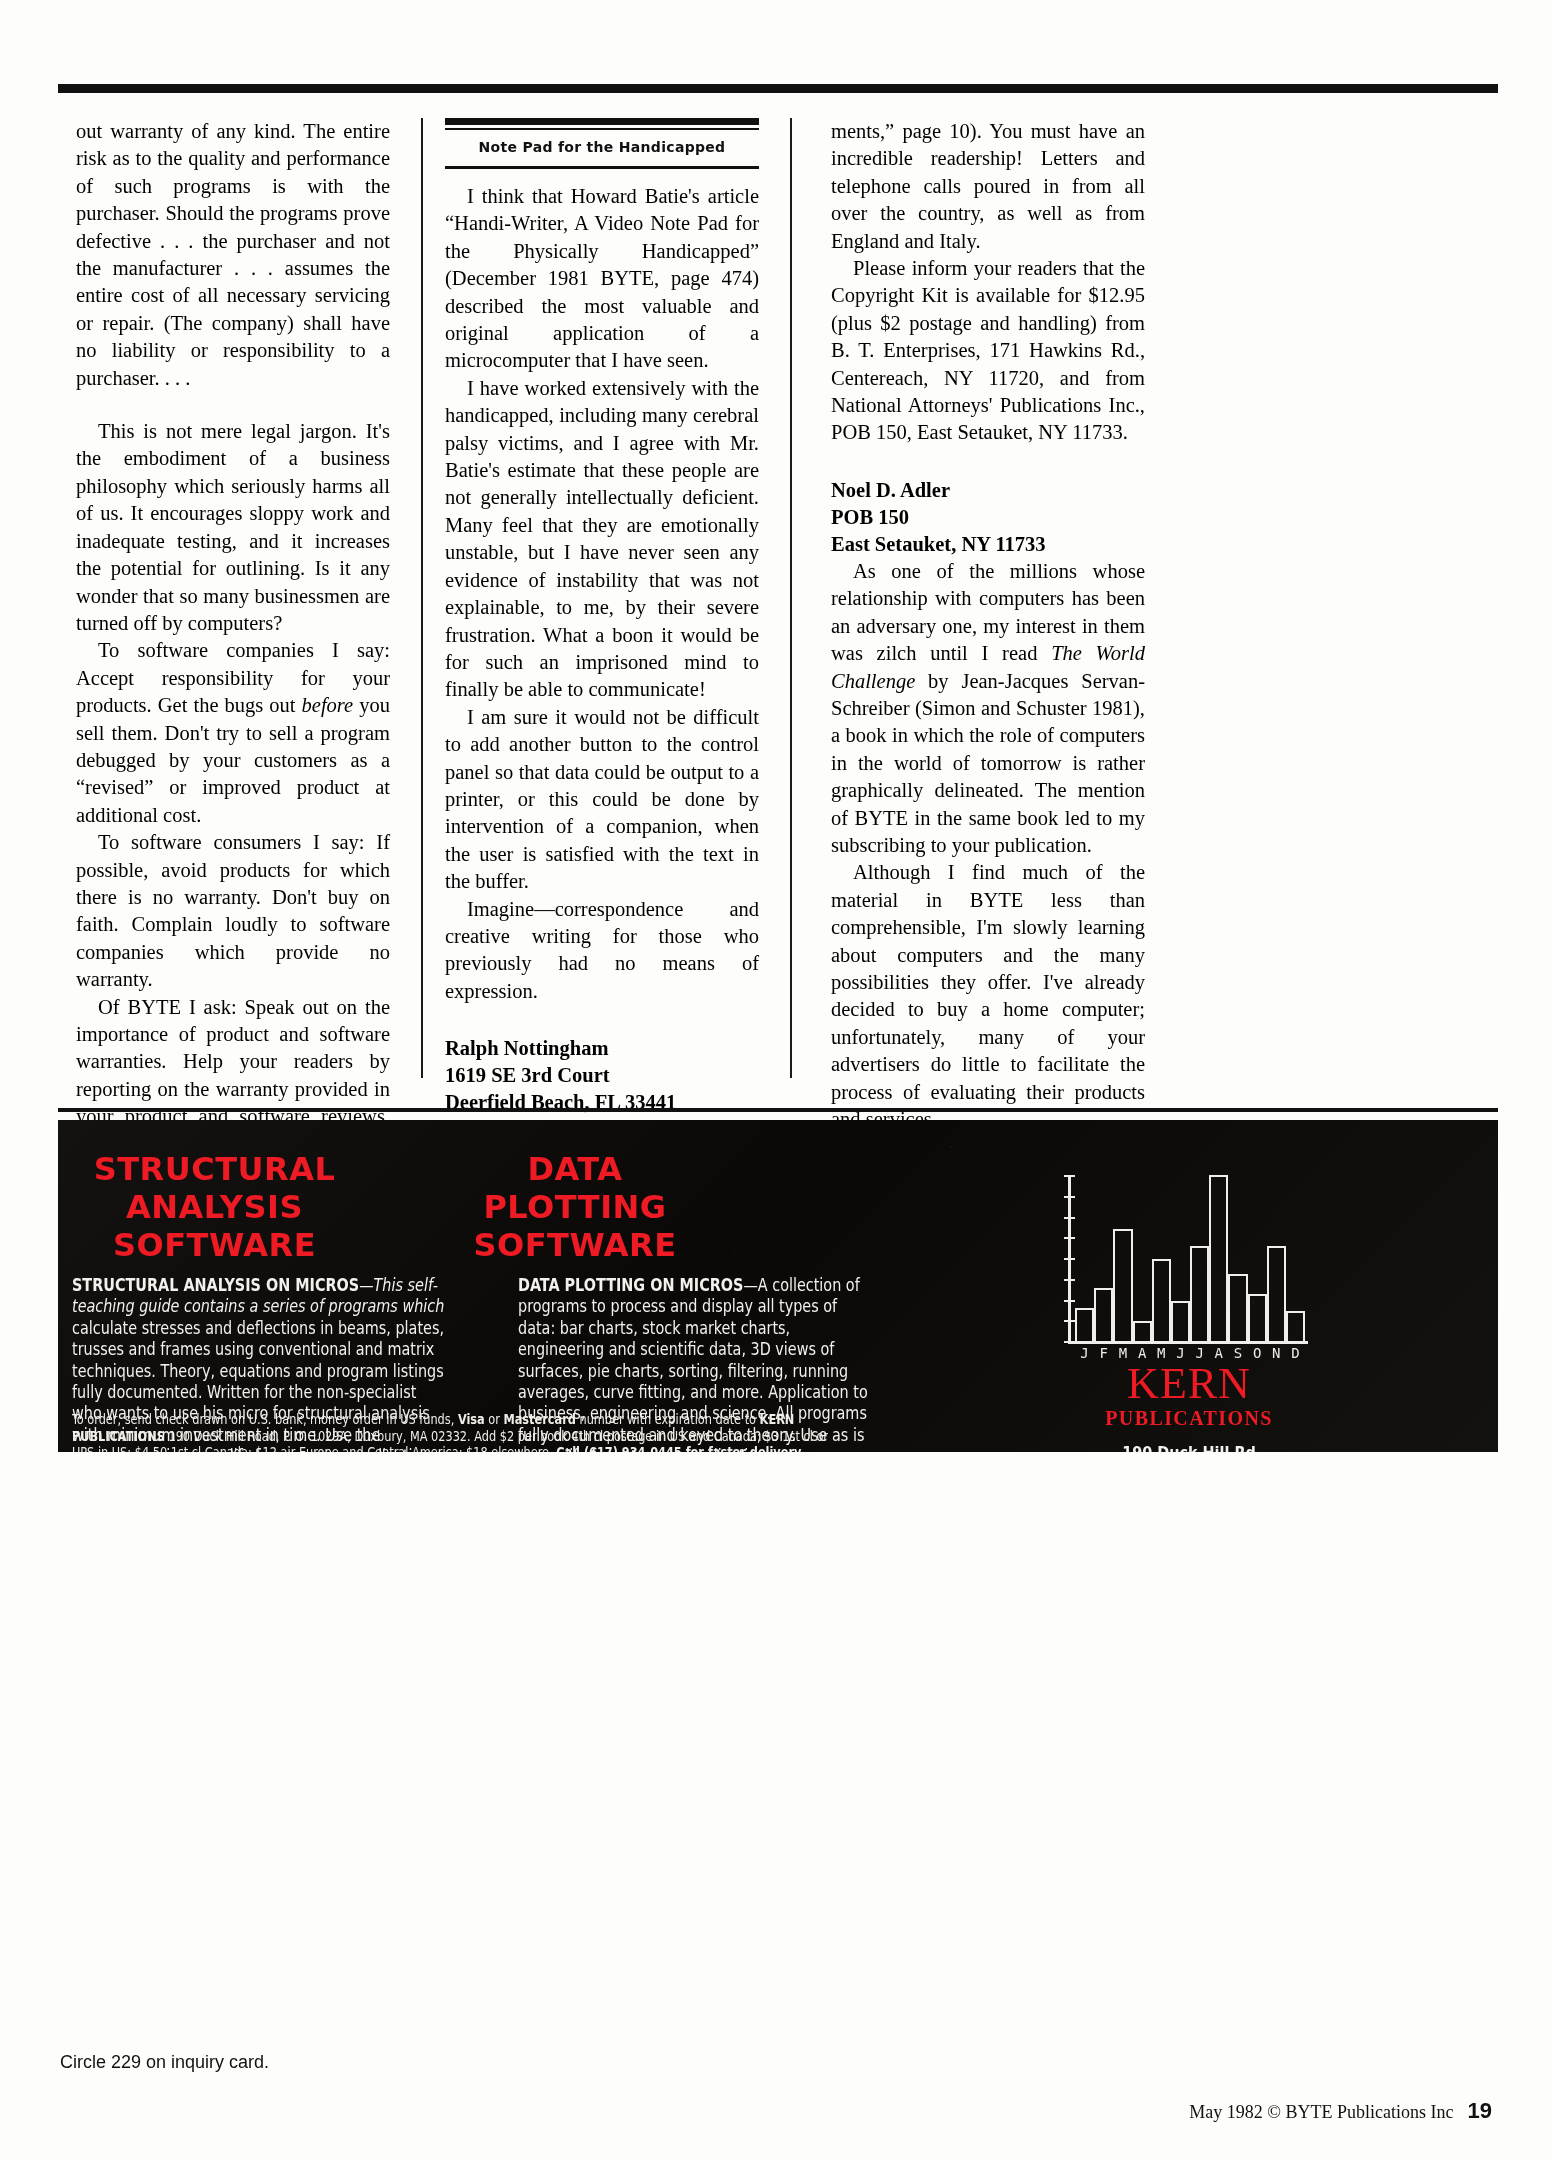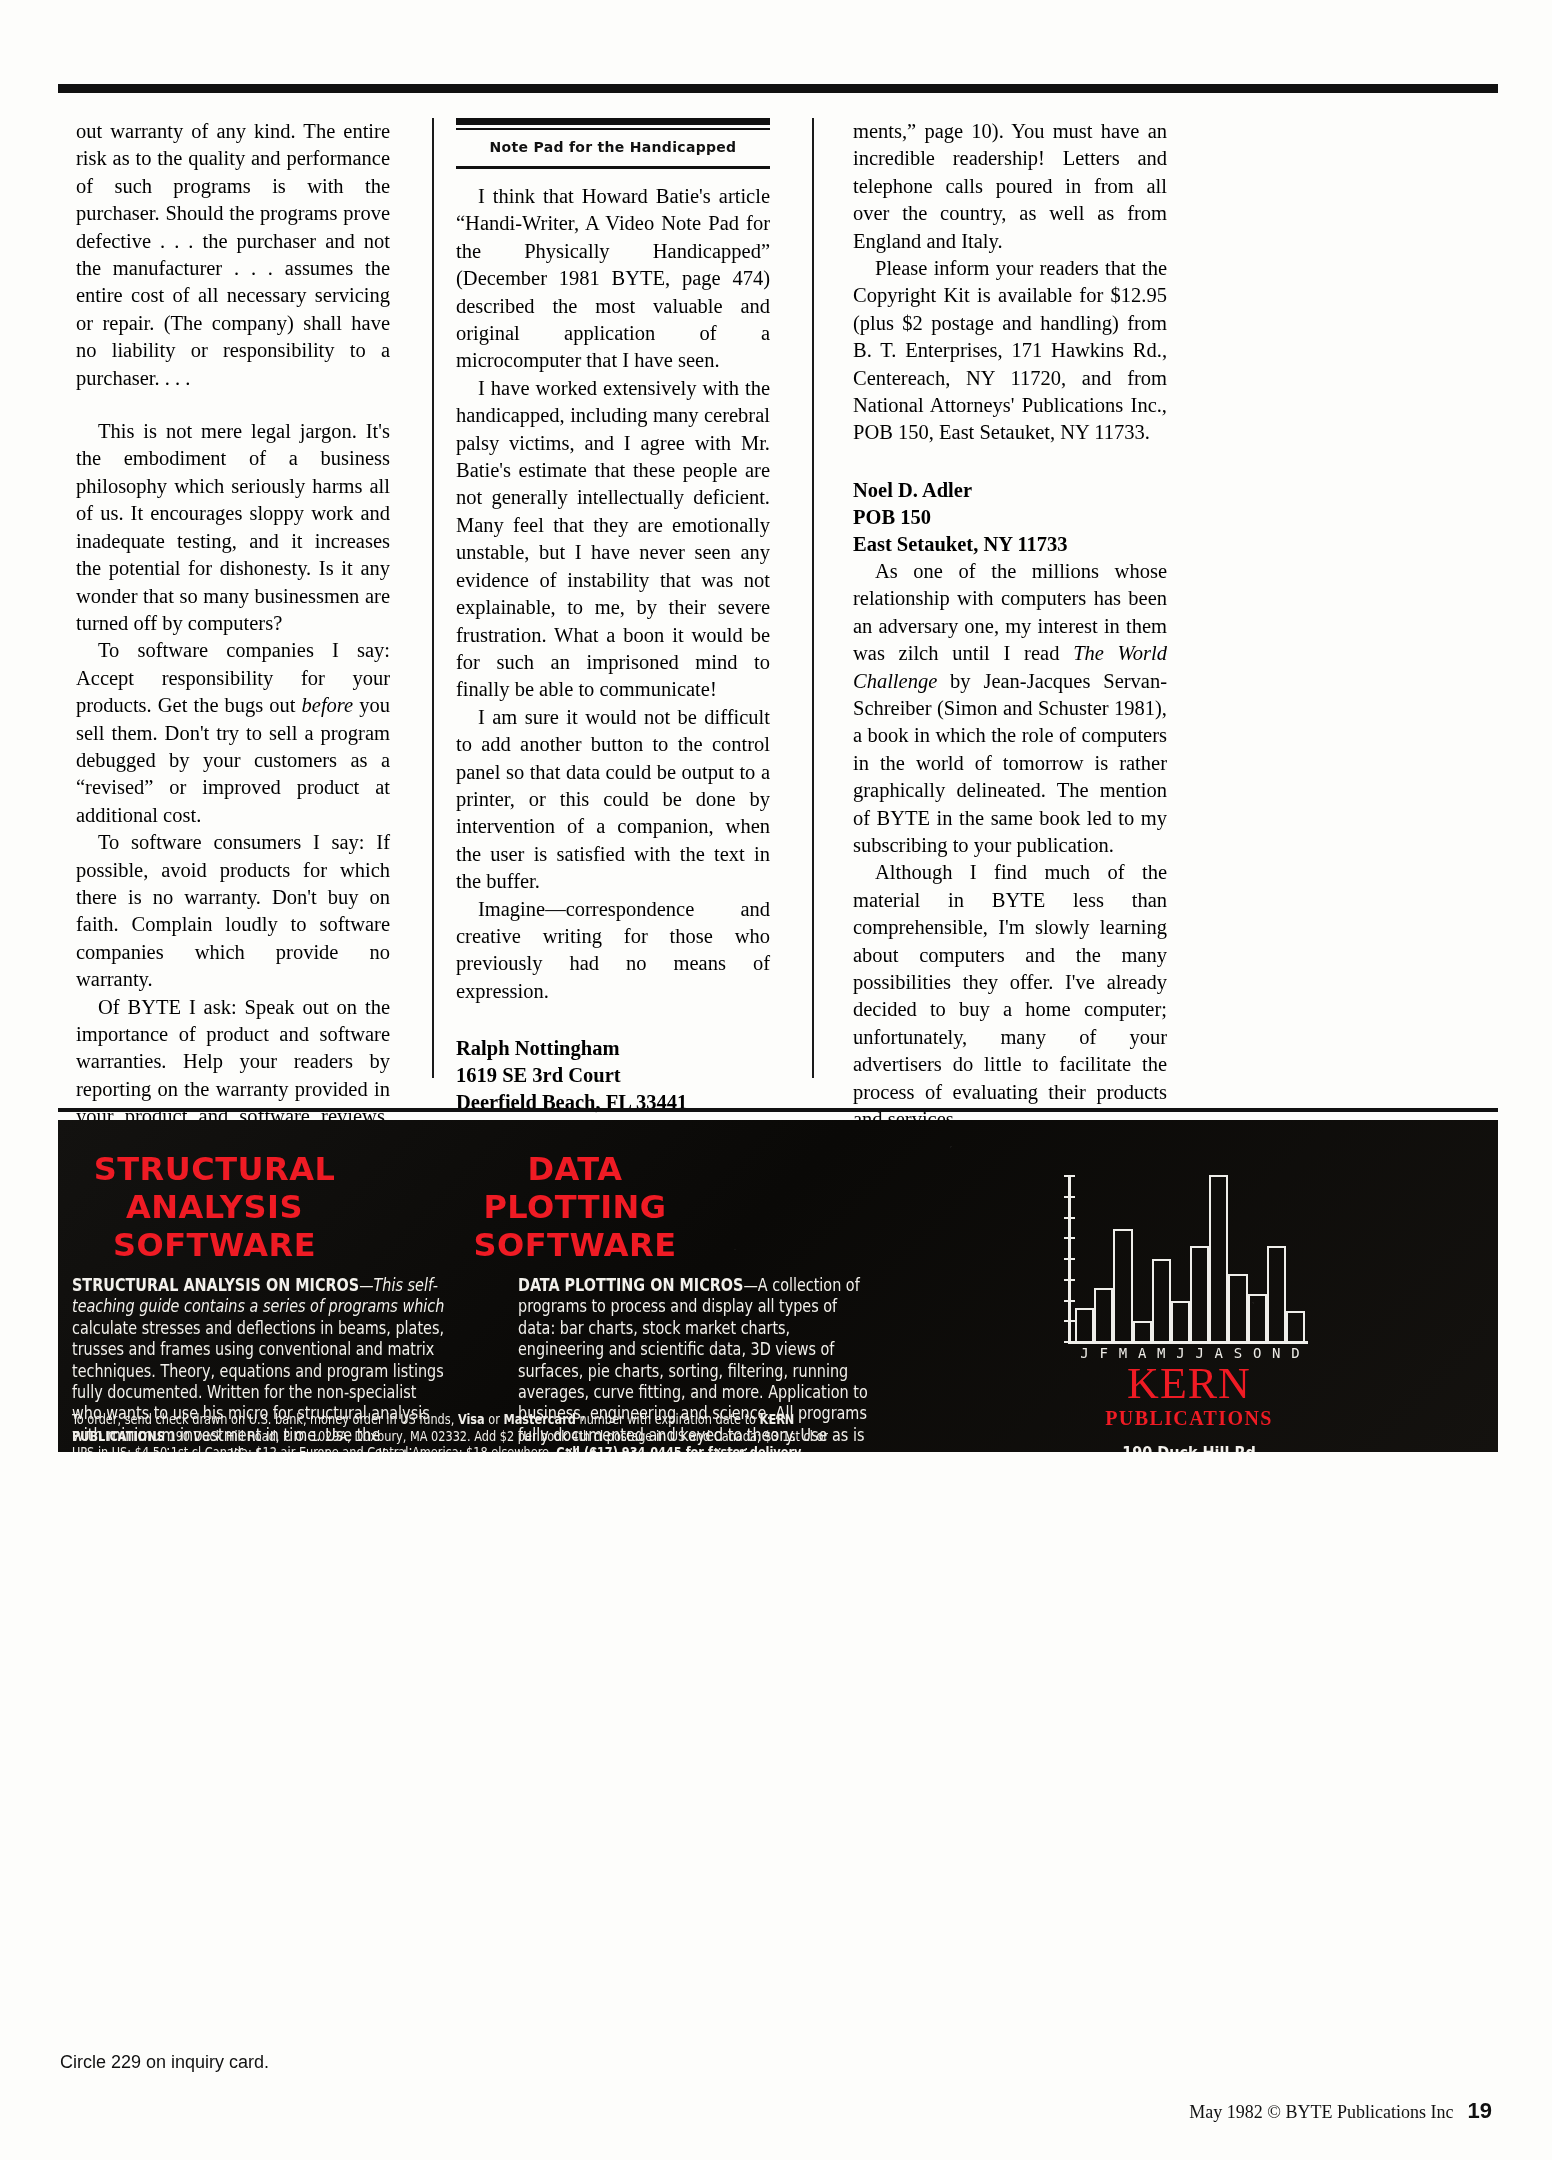--- a/index.html
+++ b/index.html
@@ -33,21 +33,21 @@
   }
 
   
   .columns {
     position: absolute;
     left: 76px;
     top: 118px;
     width: 1404px;
     height: 960px;
     display: flex;
-    gap: 12px;
+    gap: 1px;
   }
   .col {
     width: 314px;
     position: relative;
   }
   .col.c1 { margin-right: 30px; }
   .col.c2 { margin-right: 30px; padding-left: 22px; border-left: 2px solid #1a1a1a; }
   .col.c3 { padding-left: 39px; border-left: 2px solid #1a1a1a; }
 
   .col p {
@@ -300,21 +300,21 @@
 <body>
 
 <div class="page">
 
   <div class="top-rule"></div>
 
   <div class="columns">
 
     <div class="col c1">
       <p>out warranty of any kind. The entire risk as to the quality and performance of such programs is with the purchaser. Should the programs prove defective . . . the purchaser and not the manufacturer . . . assumes the entire cost of all necessary servicing or repair. (The company) shall have no liability or responsibility to a purchaser. . . .</p>
-      <p class="indent gap">This is not mere legal jargon. It's the embodiment of a business philosophy which seriously harms all of us. It encourages sloppy work and inadequate testing, and it increases the potential for dishonesty. Is it any wonder that so many businessmen are turned off by computers?</p>
+      <p class="indent gap">This is not mere legal jargon. It's the embodiment of a business philosophy which seriously harms all of us. It encourages sloppy work and inadequate testing, and it increases the potential for outlining. Is it any wonder that so many businessmen are turned off by computers?</p>
       <p class="indent"><span>To software companies I say: Accept responsibility for your products. Get the bugs out </span><em class="it">before</em><span> you sell them. Don't try to sell a program debugged by your customers as a “revised” or improved product at additional cost.</span></p>
       <p class="indent">To software consumers I say: If possible, avoid products for which there is no warranty. Don't buy on faith. Complain loudly to software companies which provide no warranty.</p>
       <p class="indent">Of BYTE I ask: Speak out on the importance of product and software warranties. Help your readers by reporting on the warranty provided in your product and software reviews, perhaps in your “At a Glance” boxes. Praise the responsible firms that produce quality products and help to expose the ones with a reputation for bugs.</p>
       <div class="sig">
         <div>John Navas II</div>
         <div>490 Mariners Island Blvd., #108</div>
         <div>San Mateo, CA 94404</div>
       </div>
     </div>
 

